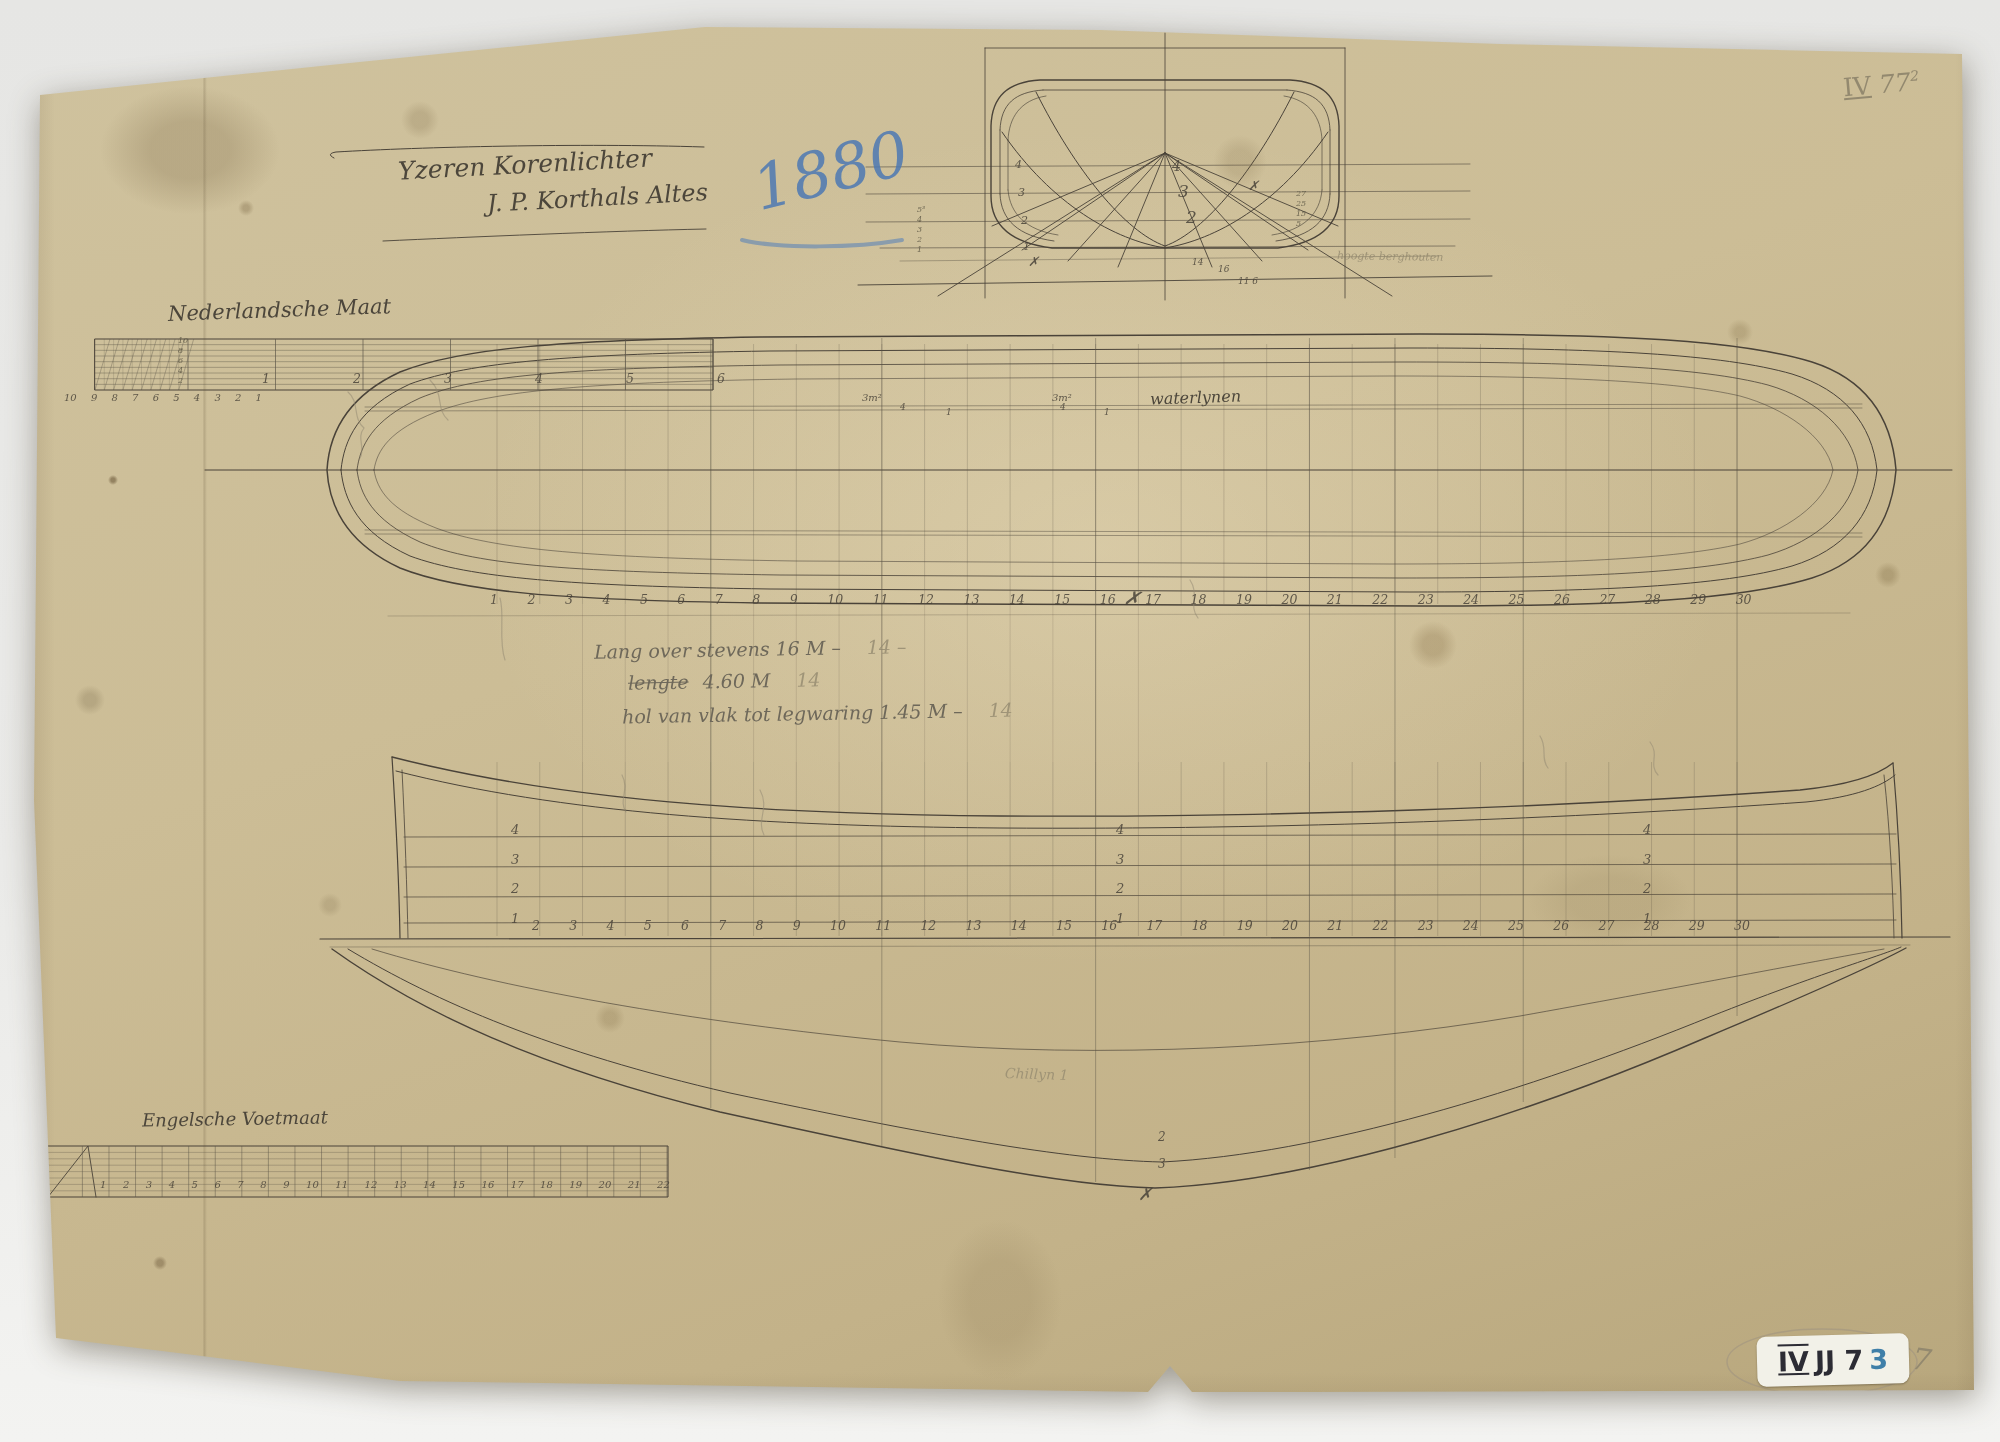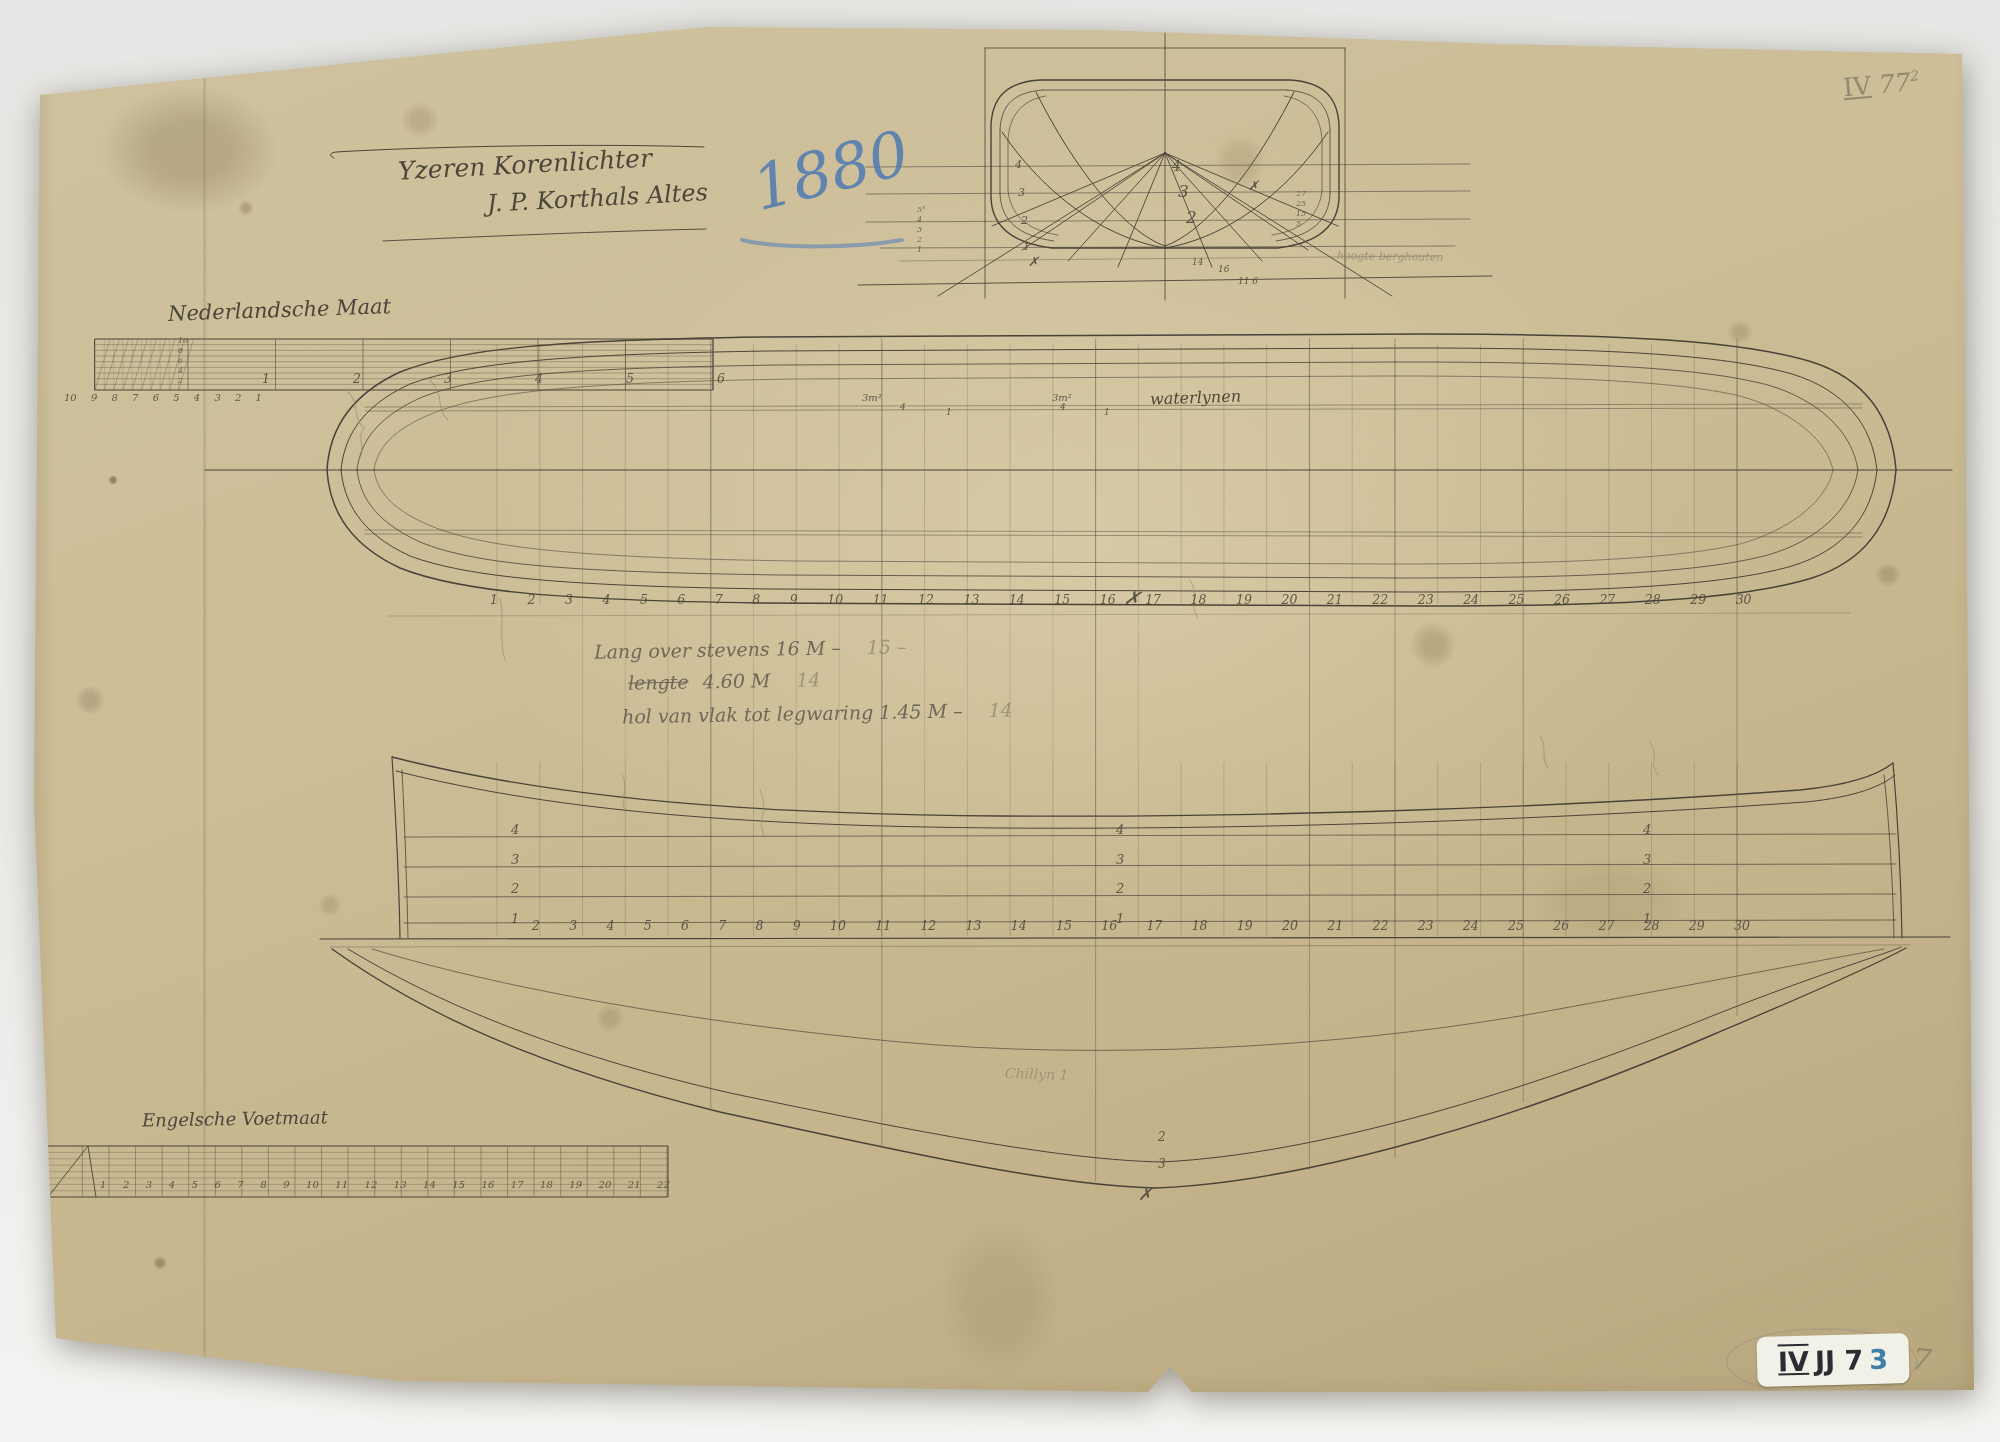--- a/index.html
+++ b/index.html
@@ -412,21 +412,21 @@
           <span>24</span>
           <span>25</span>
           <span>26</span>
           <span>27</span>
           <span>28</span>
           <span>29</span>
           <span>30</span>
         </div>
 
       <div class="spec-line" style="left:594px;top:638px;">
-        <span>Lang over stevens 16 M –</span><span class="pencil">15 –</span>
+        <span>Lang over stevens 16 M –</span><span class="pencil">14 –</span>
       </div>
       <div class="spec-line" style="left:628px;top:670px;">
         <span class="struck">lengte</span><span>4.60 M</span><span class="pencil">14</span>
       </div>
       <div class="spec-line" style="left:622px;top:702px;">
         <span>hol van vlak tot legwaring 1.45 M –</span><span class="pencil">14</span>
       </div>
 
       <div class="hw pencil" style="left:1337px;top:250px;font-size:11px;opacity:.8;transform:rotate(1deg);">hoogte berghouten</div>
       <div class="tiny-col" style="left:917px;top:205px;line-height:13px;">

